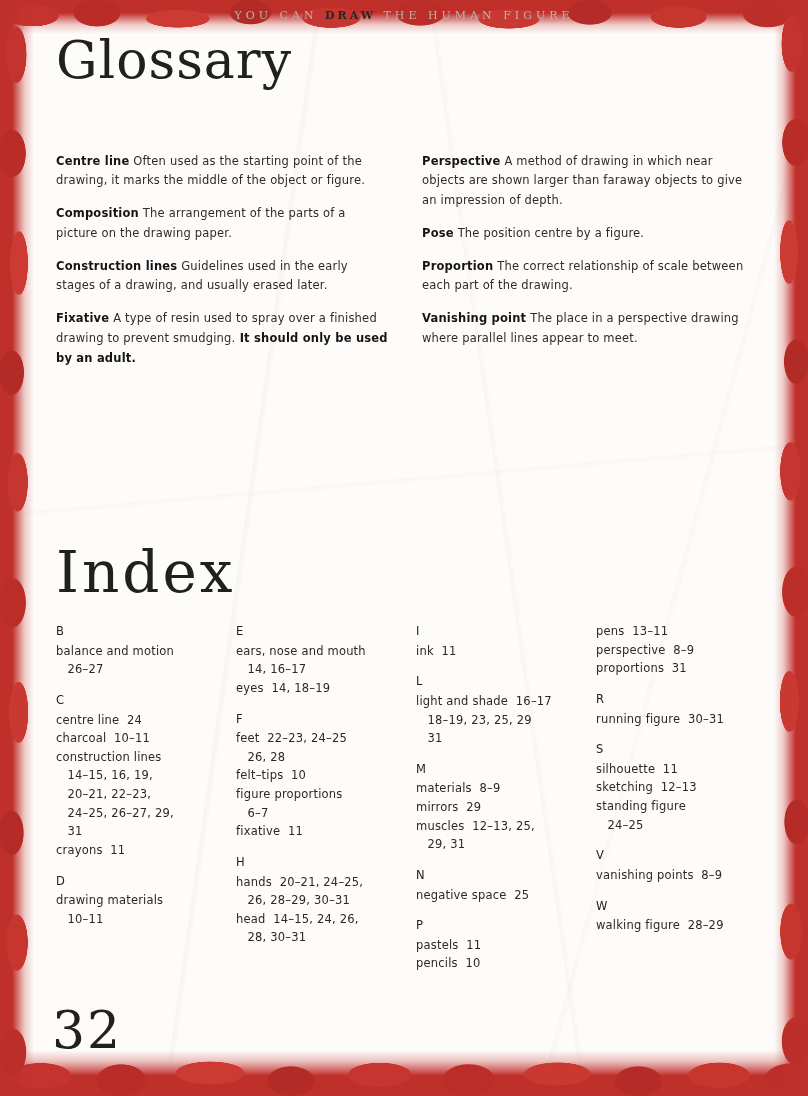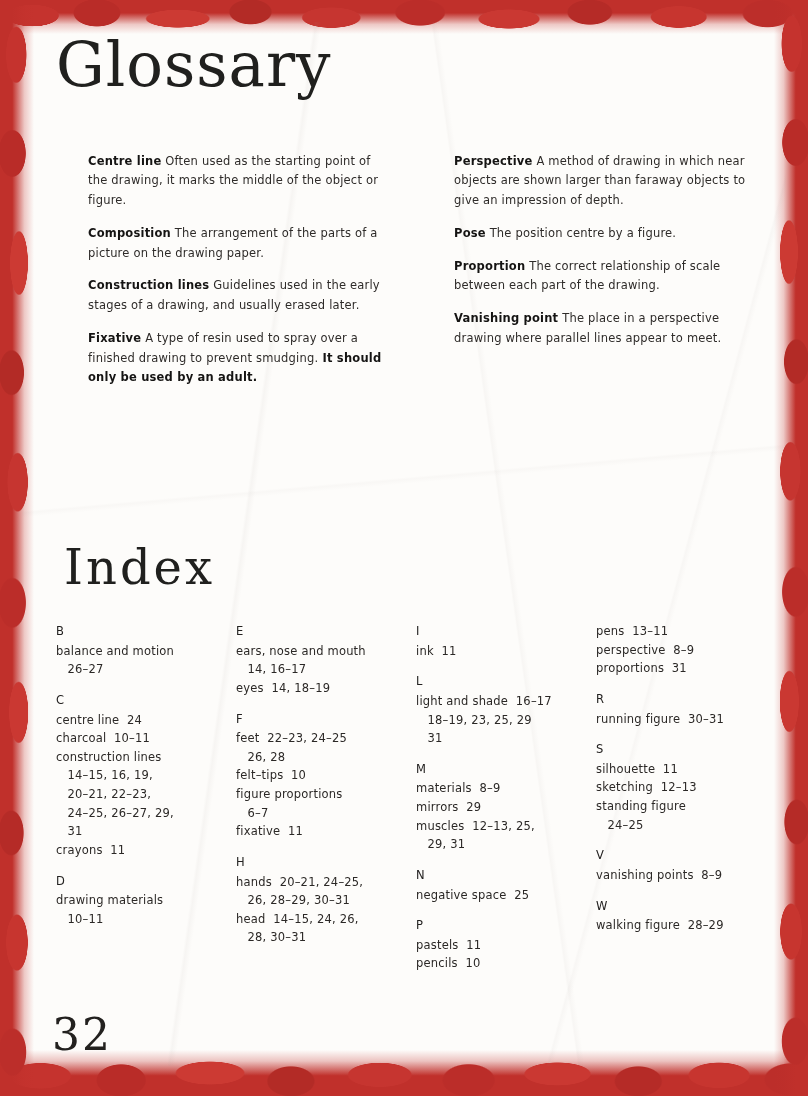--- a/index.html
+++ b/index.html
@@ -116,53 +116,51 @@
   }
   #running-head .emph {
     color: #2b2623;
     font-weight: bold;
     letter-spacing: 3px;
   }
 
   
   .section-title {
     font-family: "DejaVu Serif", serif;
-    font-size: 61px;
+    font-size: 52px;
     color: #20201e;
     letter-spacing: 1px;
     font-weight: normal;
     margin: 0;
     line-height: 1;
   }
   #glossary-title {
     position: absolute;
     left: 56px;
     top: 34px;
   }
   #index-title {
     position: absolute;
     left: 56px;
     top: 543px;
-    font-size: 48px;
+    font-size: 58px;
     letter-spacing: 3px;
-    margin-left: 8px;
   }
 
   
   #glossary-body {
     position: absolute;
     left: 56px;
     top: 140px;
     width: 700px;
     display: flex;
     gap: 32px;
   }
   .gloss-col {
     width: 345px;
-    margin-left: 32px;
   }
   .gloss-entry {
     font-family: "DejaVu Sans", sans-serif;
     font-size: 11.5px;
     line-height: 1.72;
     color: #2e2b29;
     margin-bottom: 13px;
     letter-spacing: 0.2px;
   }
   .gloss-entry .term {
@@ -202,36 +200,39 @@
   .index-entry {
     white-space: pre-wrap;
   }
 
   
   #page-number {
     position: absolute;
     left: 52px;
     bottom: 36px;
     font-family: "DejaVu Serif", serif;
-    font-size: 44px;
+    font-size: 52px;
     color: #23211f;
     letter-spacing: 2px;
   }
 </style>
 </head>
 <body>
 
 <div id="page">
 
   <div class="border-paint paint-top"></div>
   <div class="border-paint paint-bottom"></div>
   <div class="border-paint paint-left"></div>
   <div class="border-paint paint-right"></div>
   <div class="paper-texture"></div>
 
+  <div id="running-head">
+    <span>YOU CAN </span><span class="emph">DRAW</span><span> THE HUMAN FIGURE</span>
+  </div>
 
   <h1 id="glossary-title" class="section-title">Glossary</h1>
 
   <div id="glossary-body">
     <div class="gloss-col" id="gcol0">
         <p class="gloss-entry"><span class="term">Centre line</span><span>  Often used as the starting point of the drawing, it marks the middle of the object or figure.</span></p>
         <p class="gloss-entry"><span class="term">Composition</span><span>  The arrangement of the parts of a picture on the drawing paper.</span></p>
         <p class="gloss-entry"><span class="term">Construction lines</span><span>  Guidelines used in the early stages of a drawing, and usually erased later.</span></p>
         <p class="gloss-entry"><span class="term">Fixative</span><span>  A type of resin used to spray over a finished drawing to prevent smudging.</span><span class="bold-tail"> It should only be used by an adult.</span></p>
       </div>

